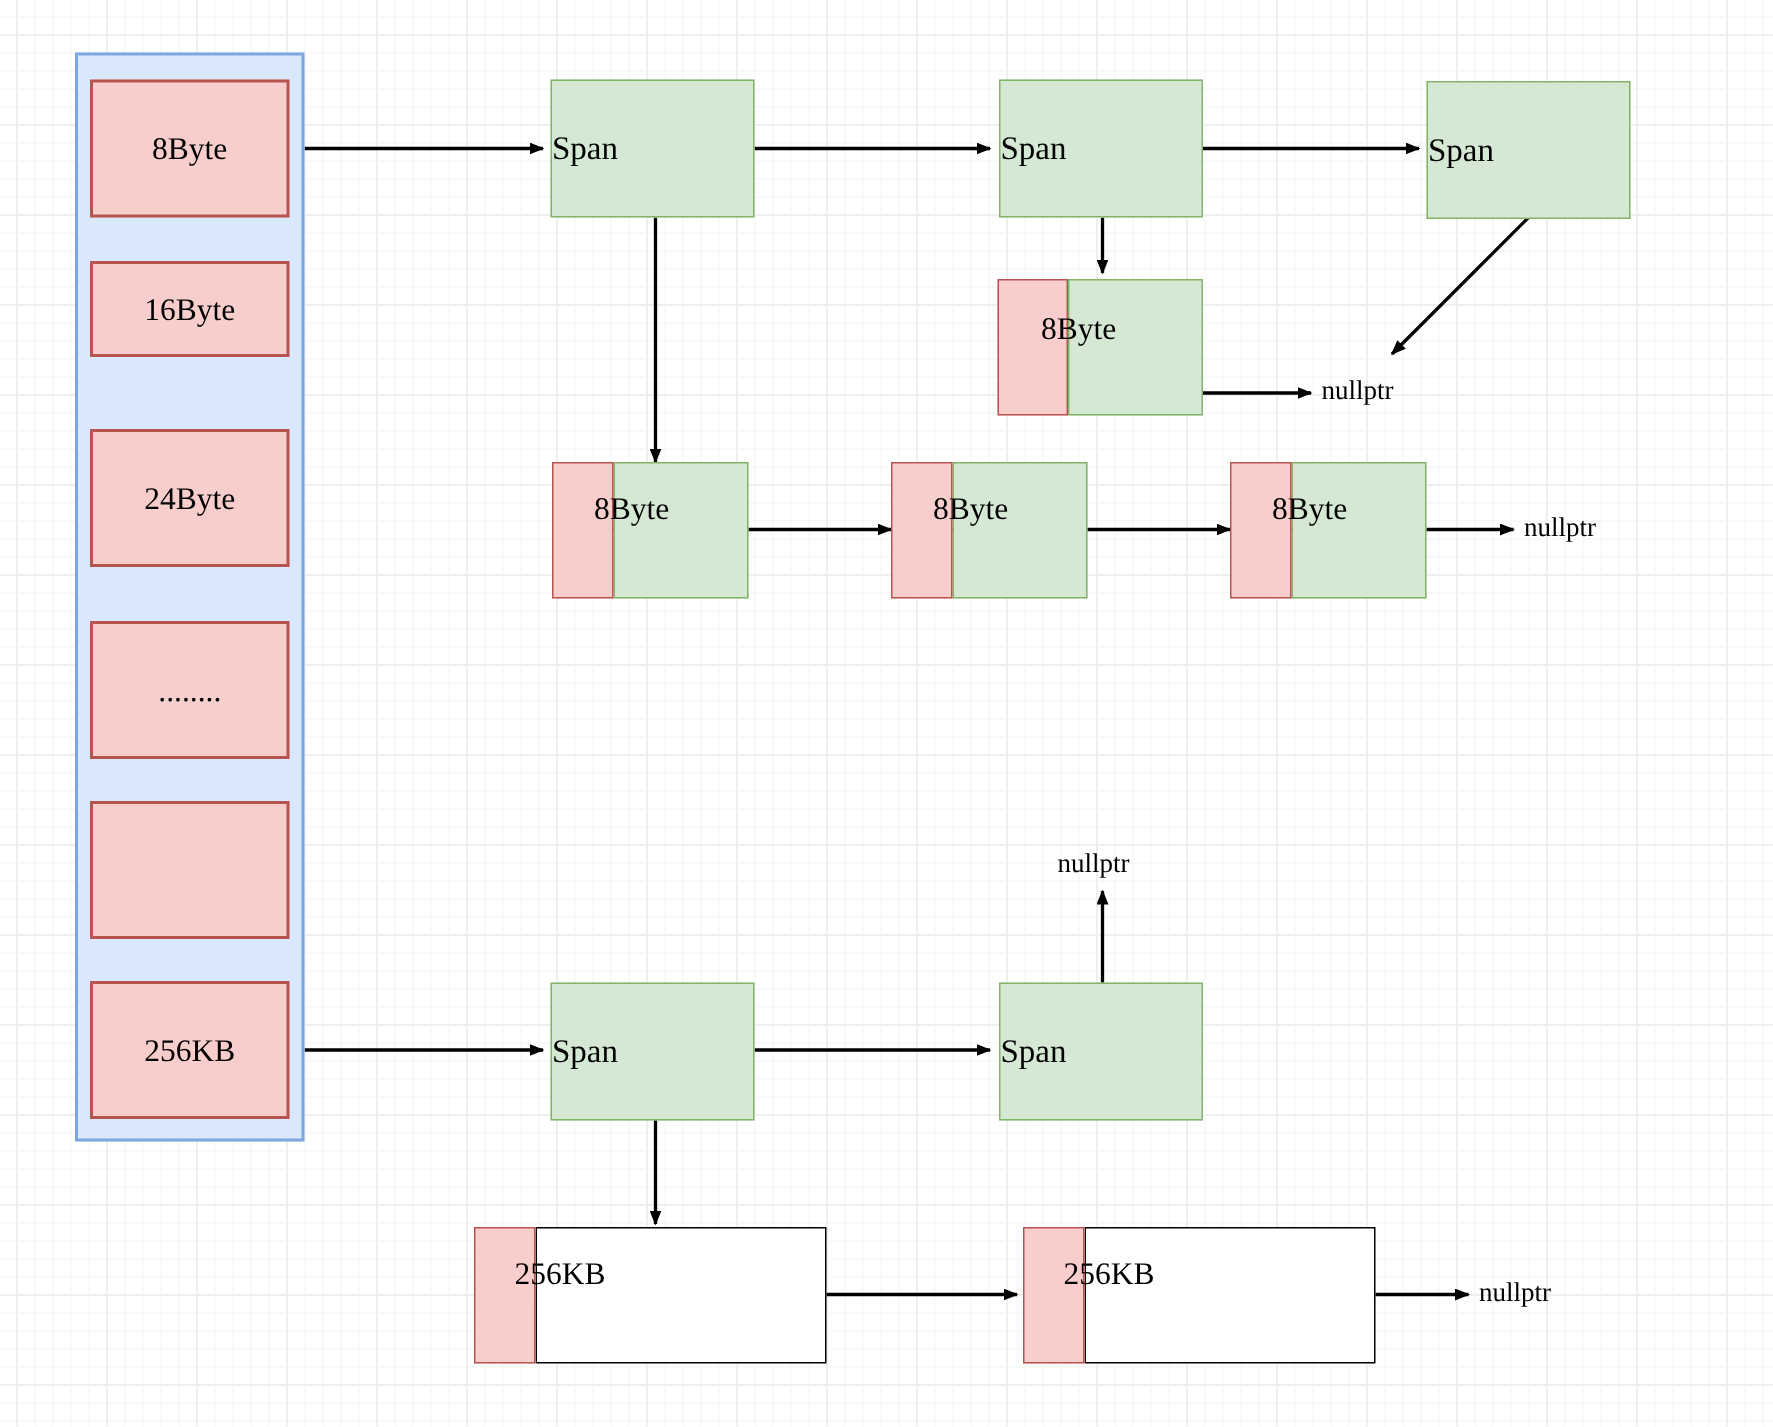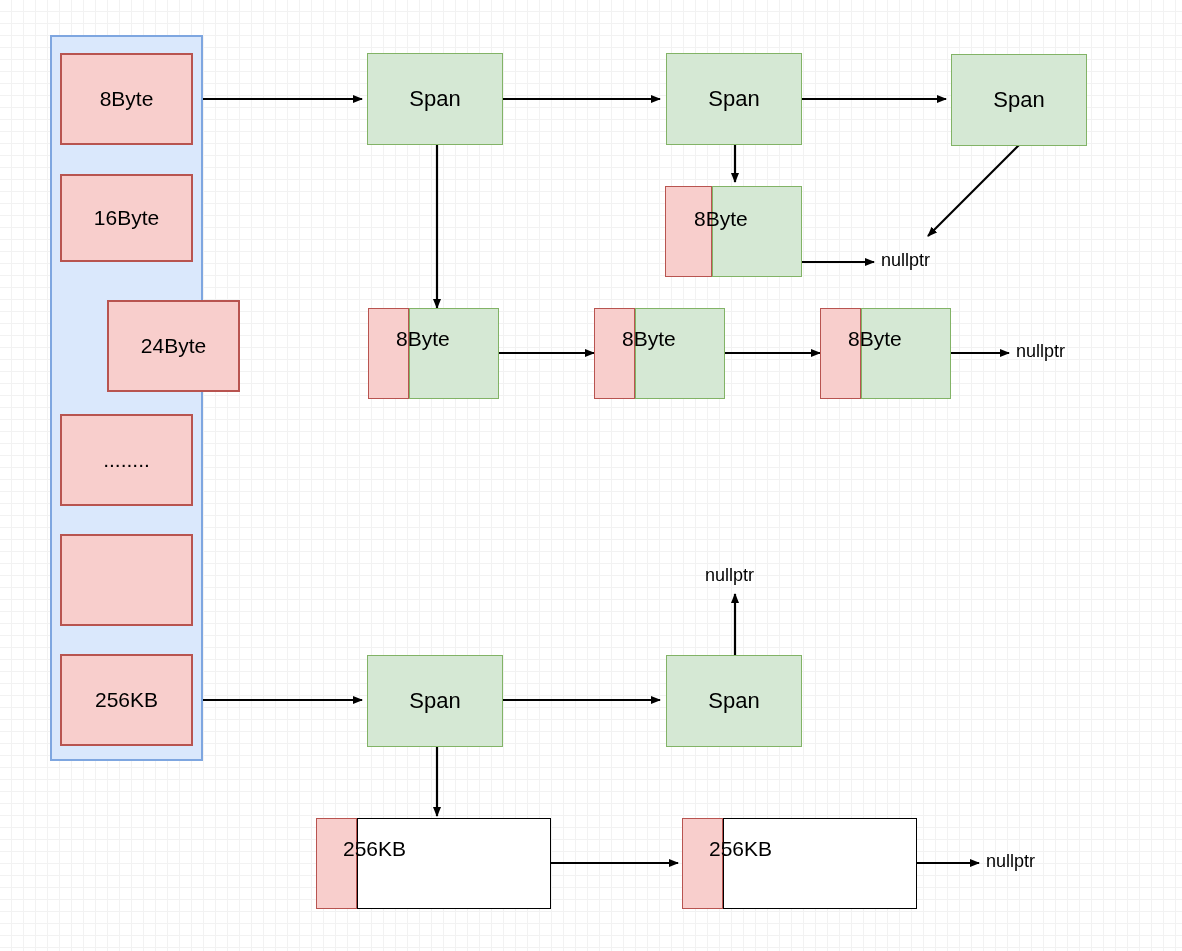--- a/index.html
+++ b/index.html
@@ -13,21 +13,21 @@
     height: 951px;
     background-color: #ffffff;
     background-image:
       linear-gradient(to right, #f2f2f2 1px, transparent 1px),
       linear-gradient(to bottom, #f2f2f2 1px, transparent 1px),
       linear-gradient(to right, #d9d9d9 1px, transparent 1px),
       linear-gradient(to bottom, #d9d9d9 1px, transparent 1px);
     background-size: 12px 12px, 12px 12px, 60px 60px, 60px 60px;
     background-position: -1px -1px, -1px -1px, 11px 23px, 11px 23px;
     overflow: hidden;
-    font-family: Liberation Sans, sans-serif;
+    font-family: Liberation Serif, serif;
   }
   .svg-layer {
     position: absolute;
     left: 0;
     top: 0;
     width: 1182px;
     height: 951px;
     pointer-events: none;
   }
   .freelist-container {
@@ -47,21 +47,20 @@
     font-size: 21px;
     color: #000000;
   }
   .span-box {
     position: absolute;
     box-sizing: border-box;
     background: #d5e8d4;
     border: 1.5px solid #82b366;
     display: flex;
     align-items: center;
-    justify-content: center;
     font-size: 22px;
     color: #000000;
   }
   .blk {
     position: absolute;
   }
   .blk-green {
     position: absolute;
     box-sizing: border-box;
     background: #d5e8d4;
@@ -144,24 +143,24 @@
 
       <line x1="723" y1="863" x2="979" y2="863" marker-end="url(#arrowhead)"></line>
     </g>
   </svg>
 
   <div class="freelist-container" style="left:50px; top:35px; width:153px; height:726px;"></div>
 
   <div class="size-cell" style="left:60px; top:53px; width:133px; height:92px;">
     <span>8Byte</span>
   </div>
-  <div class="size-cell" style="left:60px; top:174px; width:133px; height:88px;">
+  <div class="size-cell" style="left:60px; top:174px; width:133px; height:64px;">
     <span>16Byte</span>
   </div>
-  <div class="size-cell" style="left:60px; top:300px; width:133px; height:92px;margin-left:47px;">
+  <div class="size-cell" style="left:60px; top:286px; width:133px; height:92px;">
     <span>24Byte</span>
   </div>
   <div class="size-cell" style="left:60px; top:414px; width:133px; height:92px;">
     <span>........</span>
   </div>
   <div class="size-cell" style="left:60px; top:534px; width:133px; height:92px;">
     <span></span>
   </div>
   <div class="size-cell" style="left:60px; top:654px; width:133px; height:92px;">
     <span>256KB</span>

